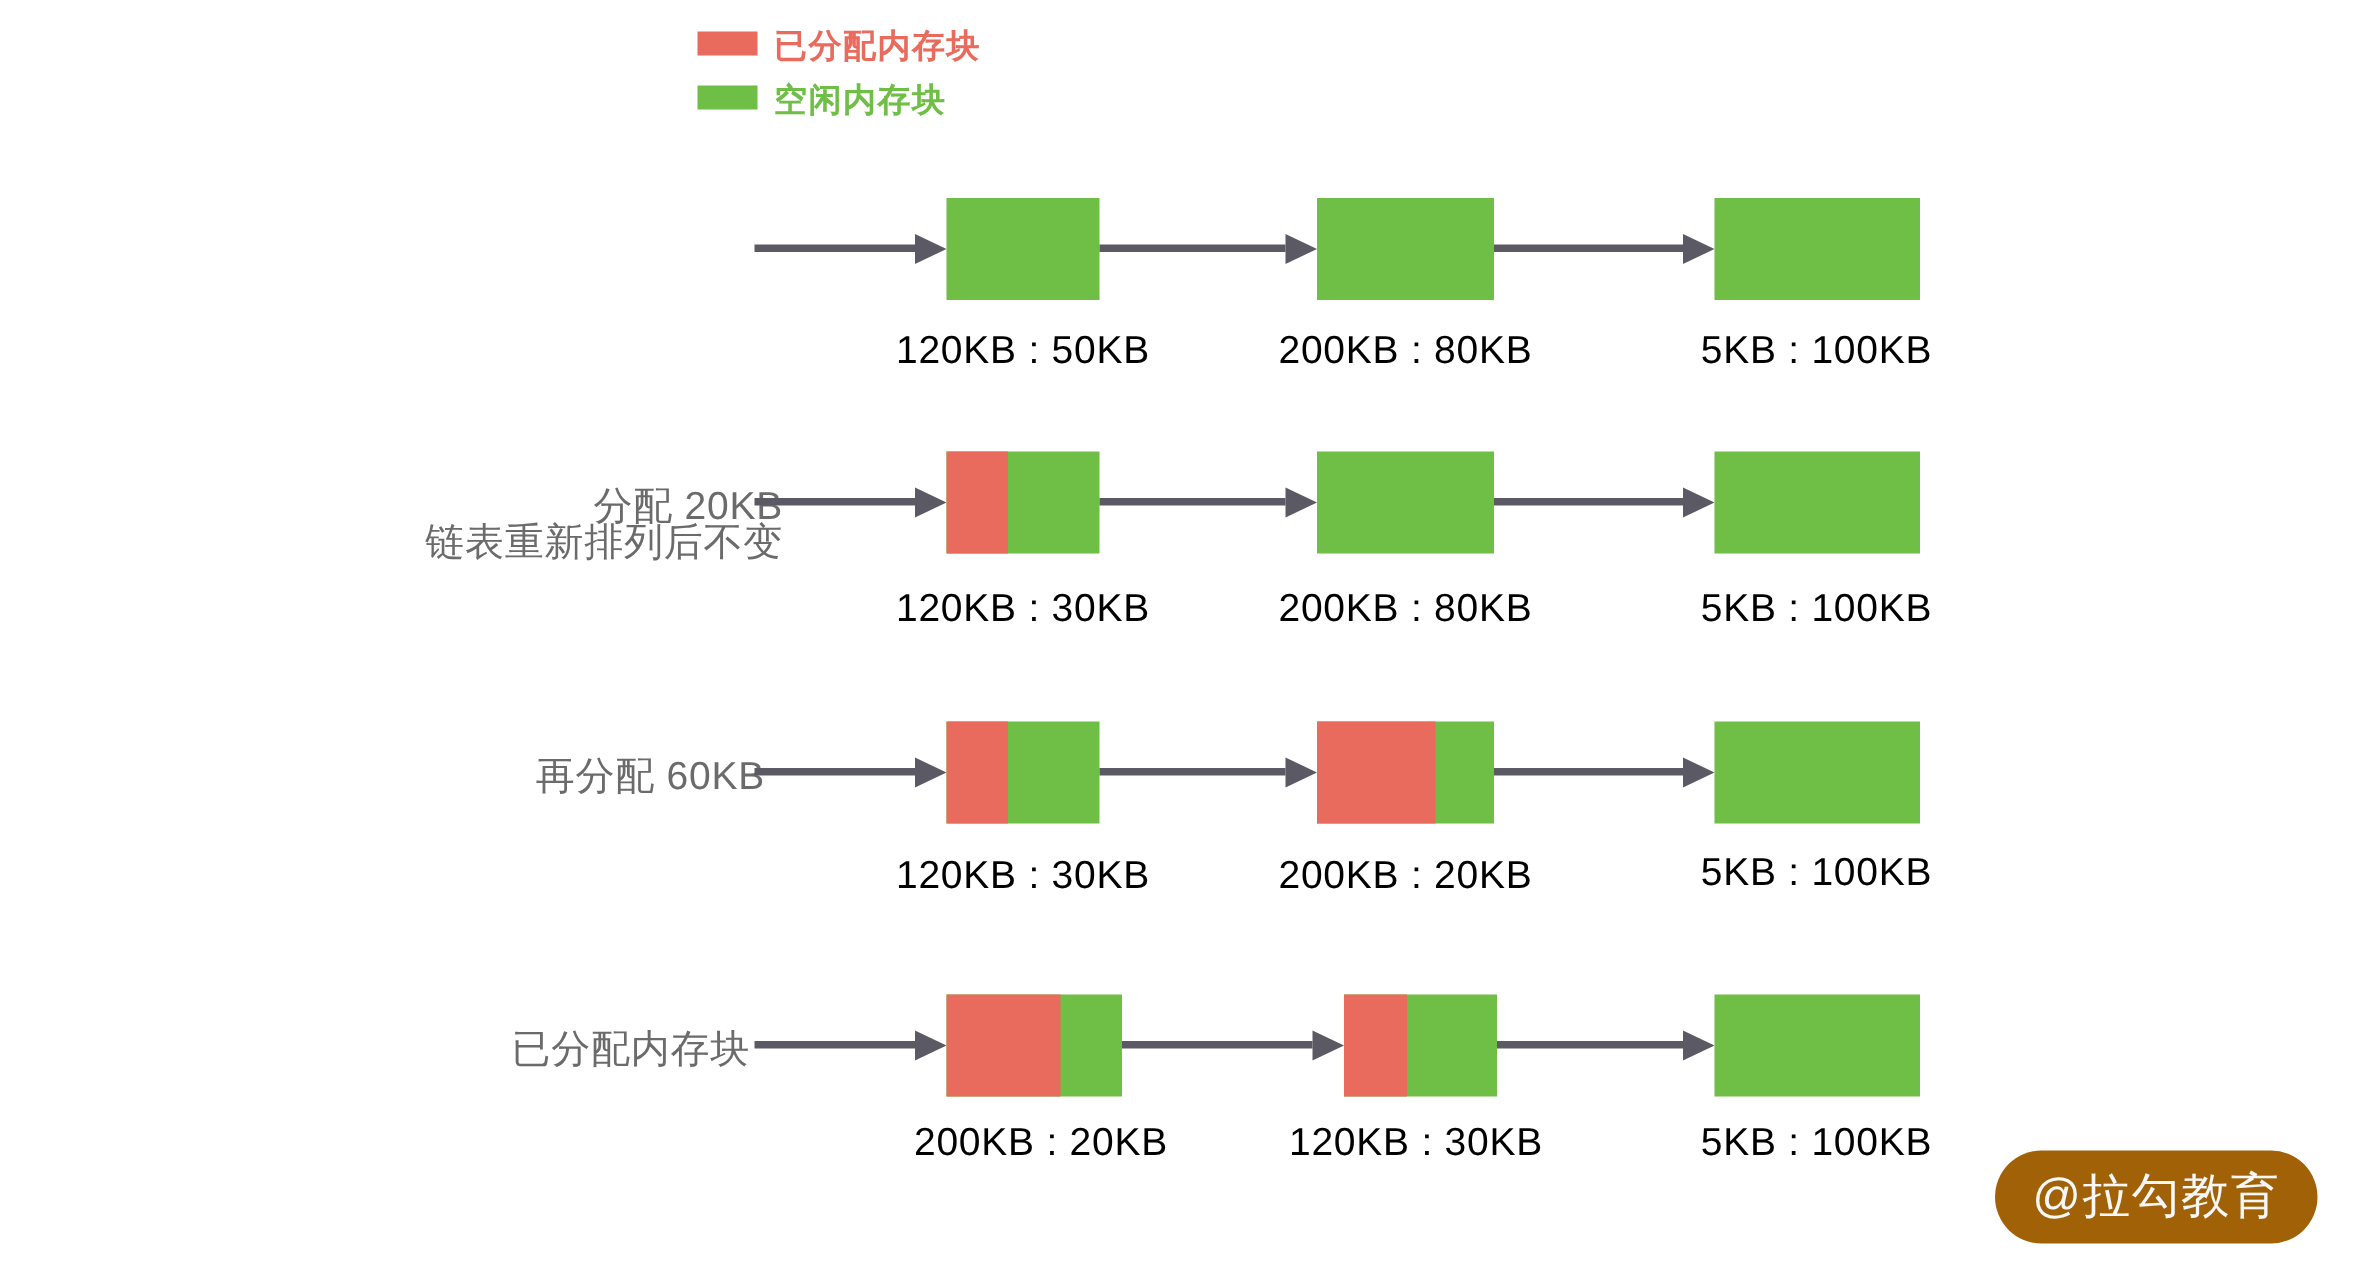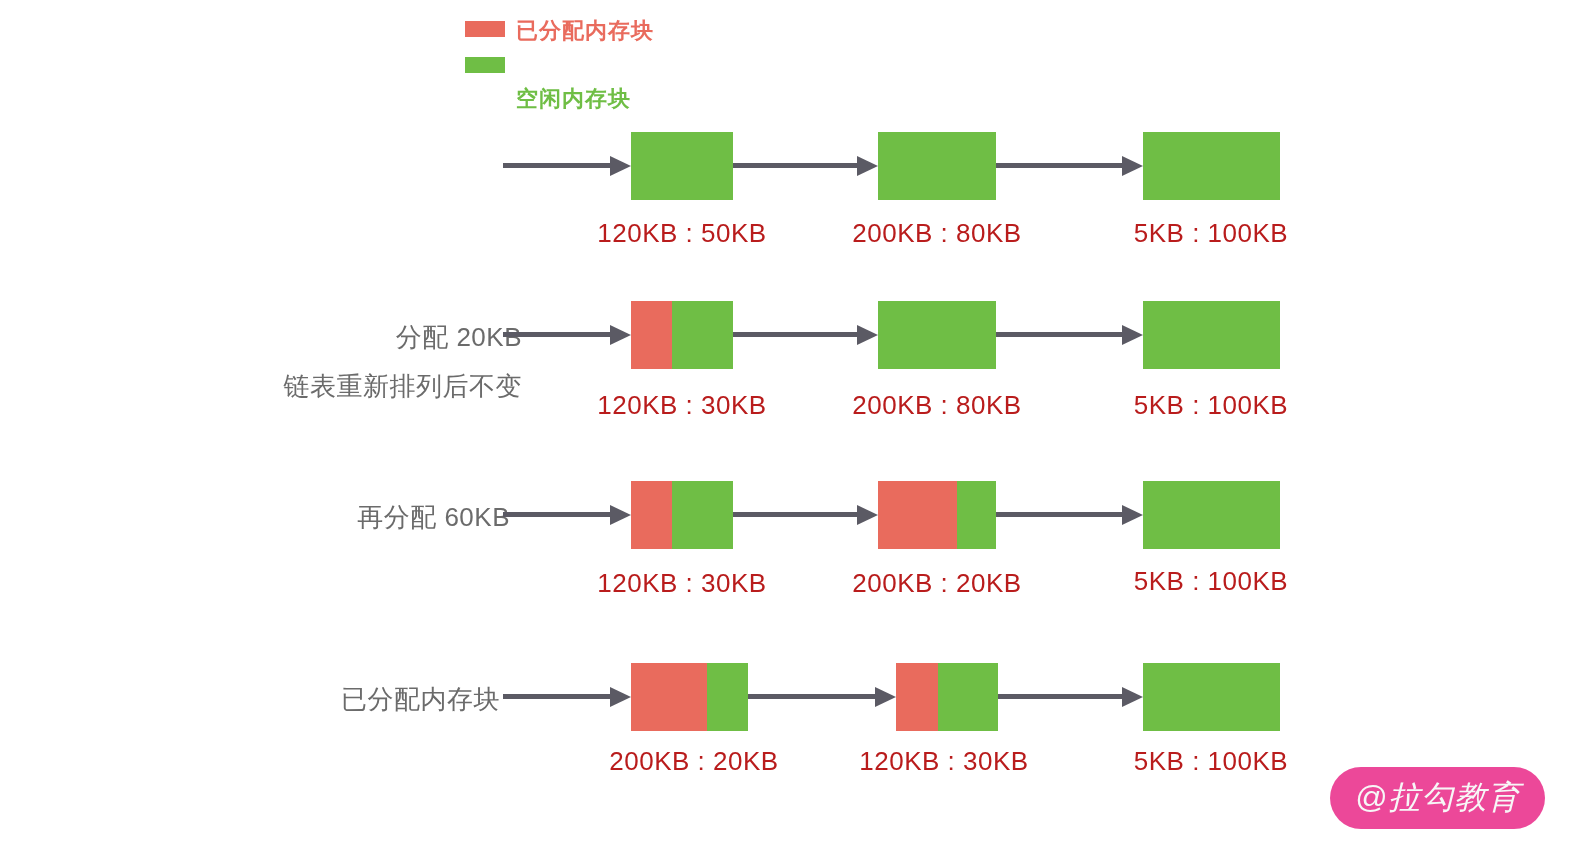--- a/index.html
+++ b/index.html
@@ -65,61 +65,60 @@
     border-left: 21px solid #5b5a64;
     border-top: 10px solid transparent;
     border-bottom: 10px solid transparent;
   }
   
   .caption {
     position: absolute;
     width: 220px;
     text-align: center;
     font-size: 26px;
-    color: #b91c1c;
+    color: #000000;
     letter-spacing: 0.5px;
     white-space: nowrap;
   }
   .row-label {
     position: absolute;
     width: 260px;
     text-align: right;
     font-size: 26px;
     color: #6b6b6b;
     letter-spacing: 0.5px;
     white-space: nowrap;
   }
   
   .watermark {
     position: absolute;
     left: 1330px;
     top: 767px;
     width: 215px;
     height: 62px;
-    background: #ec4899;
+    background: #a16207;
     border-radius: 31px;
     display: flex;
     align-items: center;
     justify-content: center;
     font-size: 32px;
     color: #f7f7f7;
     letter-spacing: 1px;
-    font-style: italic;
   }
 </style>
 </head>
 <body>
 
 <div class="canvas">
 
   <div>
     <span class="legend-swatch" style="left: 465px; top: 21px; background: rgb(233, 107, 93);"></span>
     <span class="legend-label allocated" style="left:516px; top:16px;">已分配内存块</span>
     <span class="legend-swatch" style="left: 465px; top: 57px; background: rgb(111, 190, 69);"></span>
-    <span class="legend-label free" style="left:516px; top:52px;margin-top:32px;">空闲内存块</span>
+    <span class="legend-label free" style="left:516px; top:52px;">空闲内存块</span>
   </div>
 
 
   <div>
     <div class="arrow" style="left:503px; top:163px; width:107px;"></div>
     <div class="block" style="left:631px; top:132px; width:102px;">
       <div class="alloc" style="width: 0px;"></div>
     </div>
     <div class="arrow" style="left:733px; top:163px; width:124px;"></div>
     <div class="block" style="left:878px; top:132px; width:118px;">
@@ -129,21 +128,21 @@
     <div class="block" style="left:1143px; top:132px; width:137px;">
       <div class="alloc" style="width: 0px;"></div>
     </div>
     <div class="caption" style="left:572px; top:218px;">120KB : 50KB</div>
     <div class="caption" style="left:827px; top:218px;">200KB : 80KB</div>
     <div class="caption" style="left:1101px; top:218px;">5KB : 100KB</div>
   </div>
 
   <div>
     <div class="row-label" style="left:262px; top:320px;">分配 20KB</div>
-    <div class="row-label" style="left:262px; top:369px;">链表重新排列后不变</div>
+    <div class="row-label" style="left:262px; top:344px;">链表重新排列后不变</div>
     <div class="arrow" style="left:503px; top:332px; width:107px;"></div>
     <div class="block" style="left:631px; top:301px; width:102px;">
       <div class="alloc" style="width: 41px;"></div>
     </div>
     <div class="arrow" style="left:733px; top:332px; width:124px;"></div>
     <div class="block" style="left:878px; top:301px; width:118px;">
       <div class="alloc" style="width: 0px;"></div>
     </div>
     <div class="arrow" style="left:996px; top:332px; width:126px;"></div>
     <div class="block" style="left:1143px; top:301px; width:137px;">

